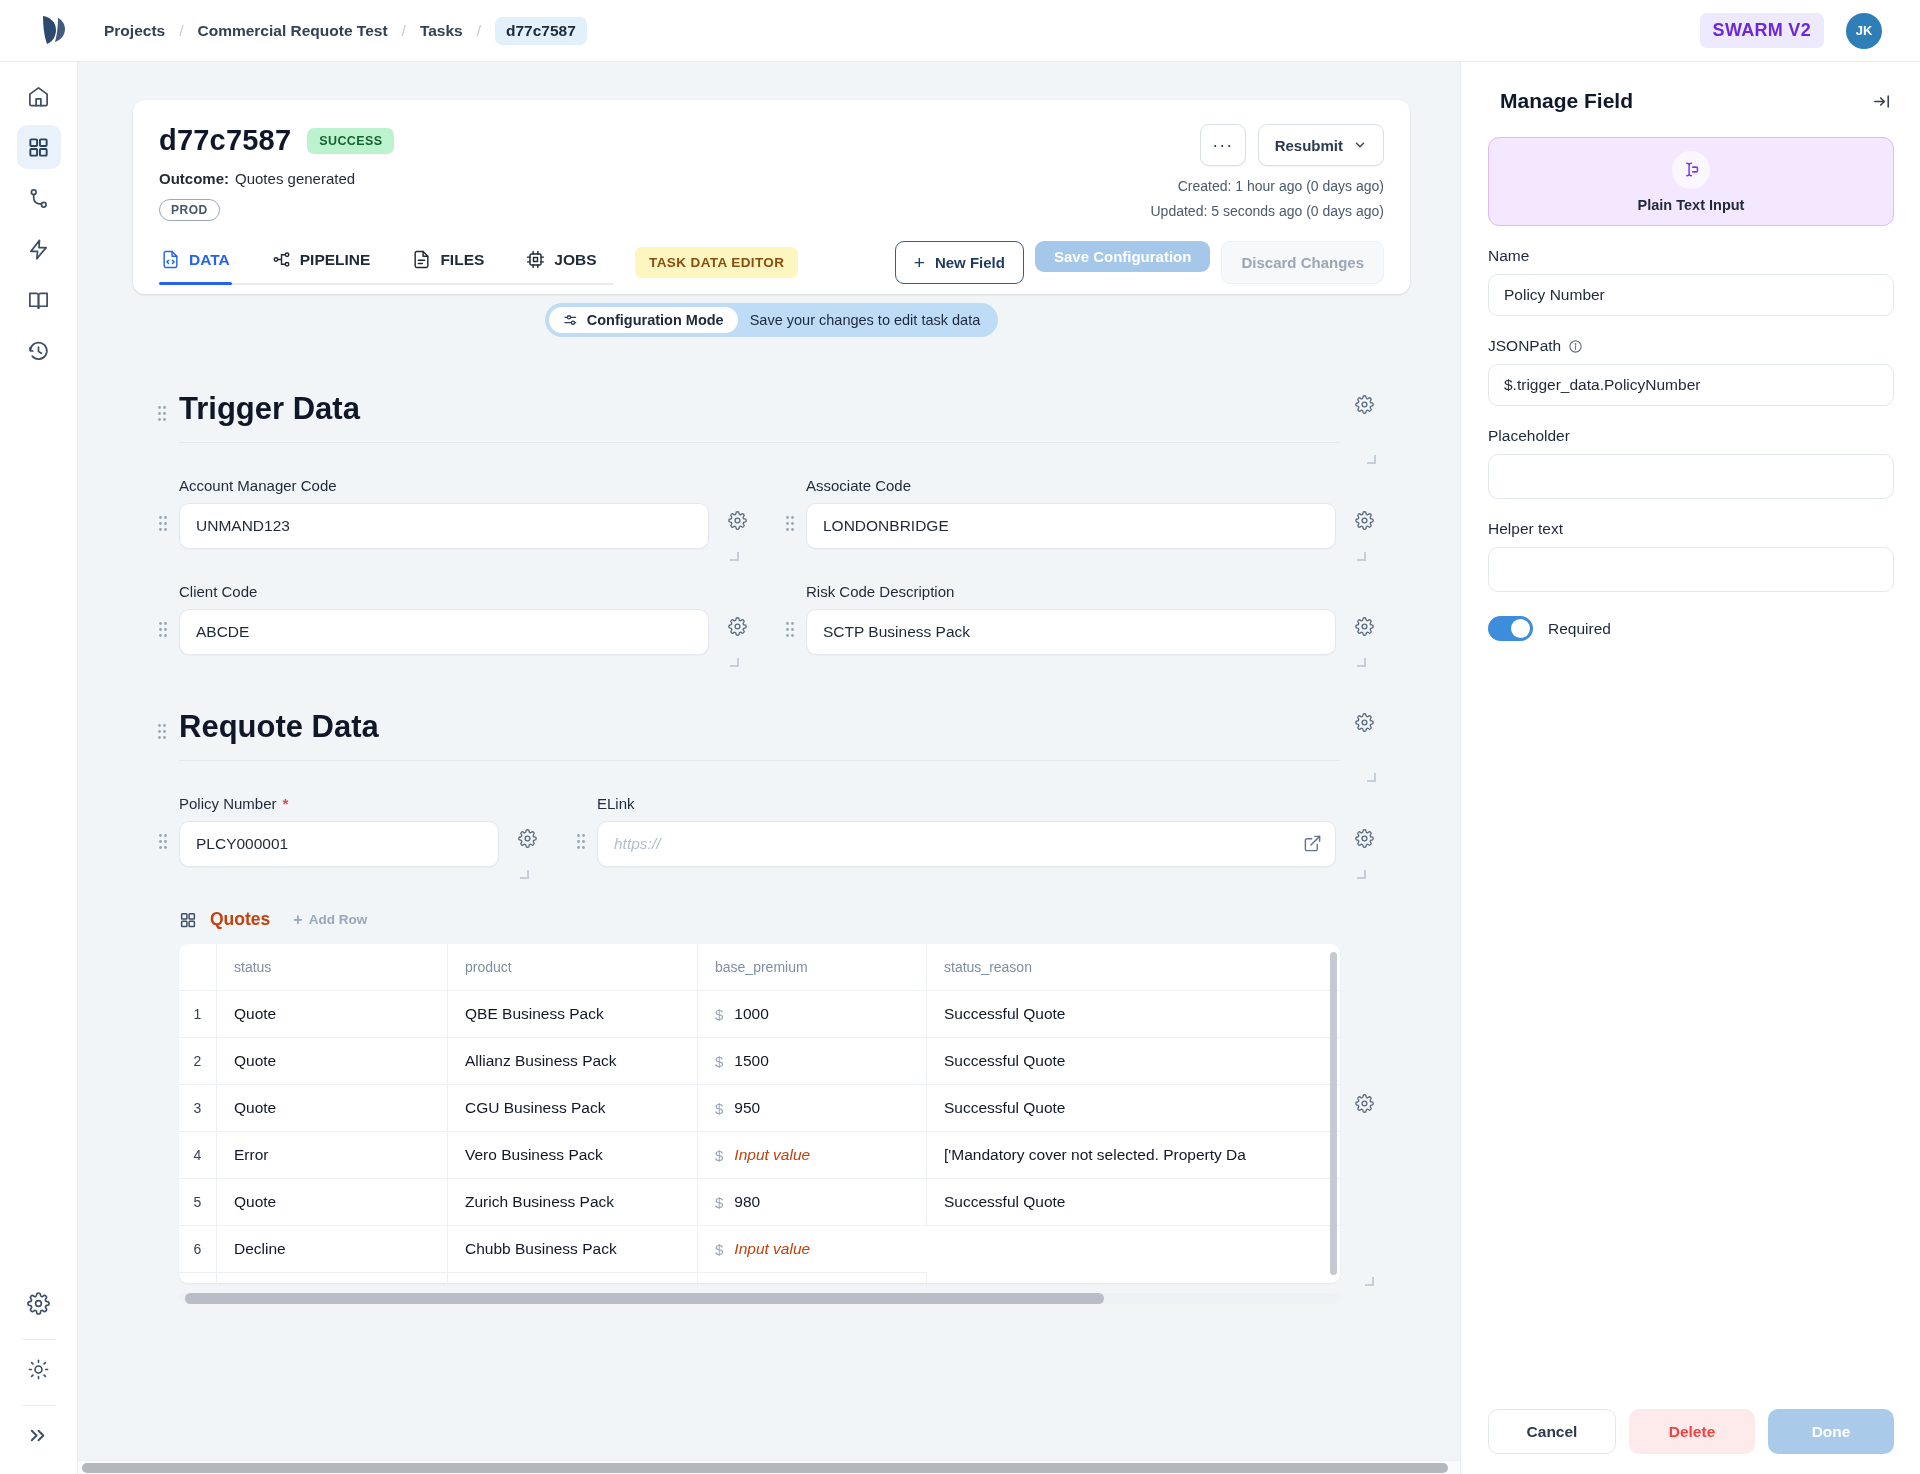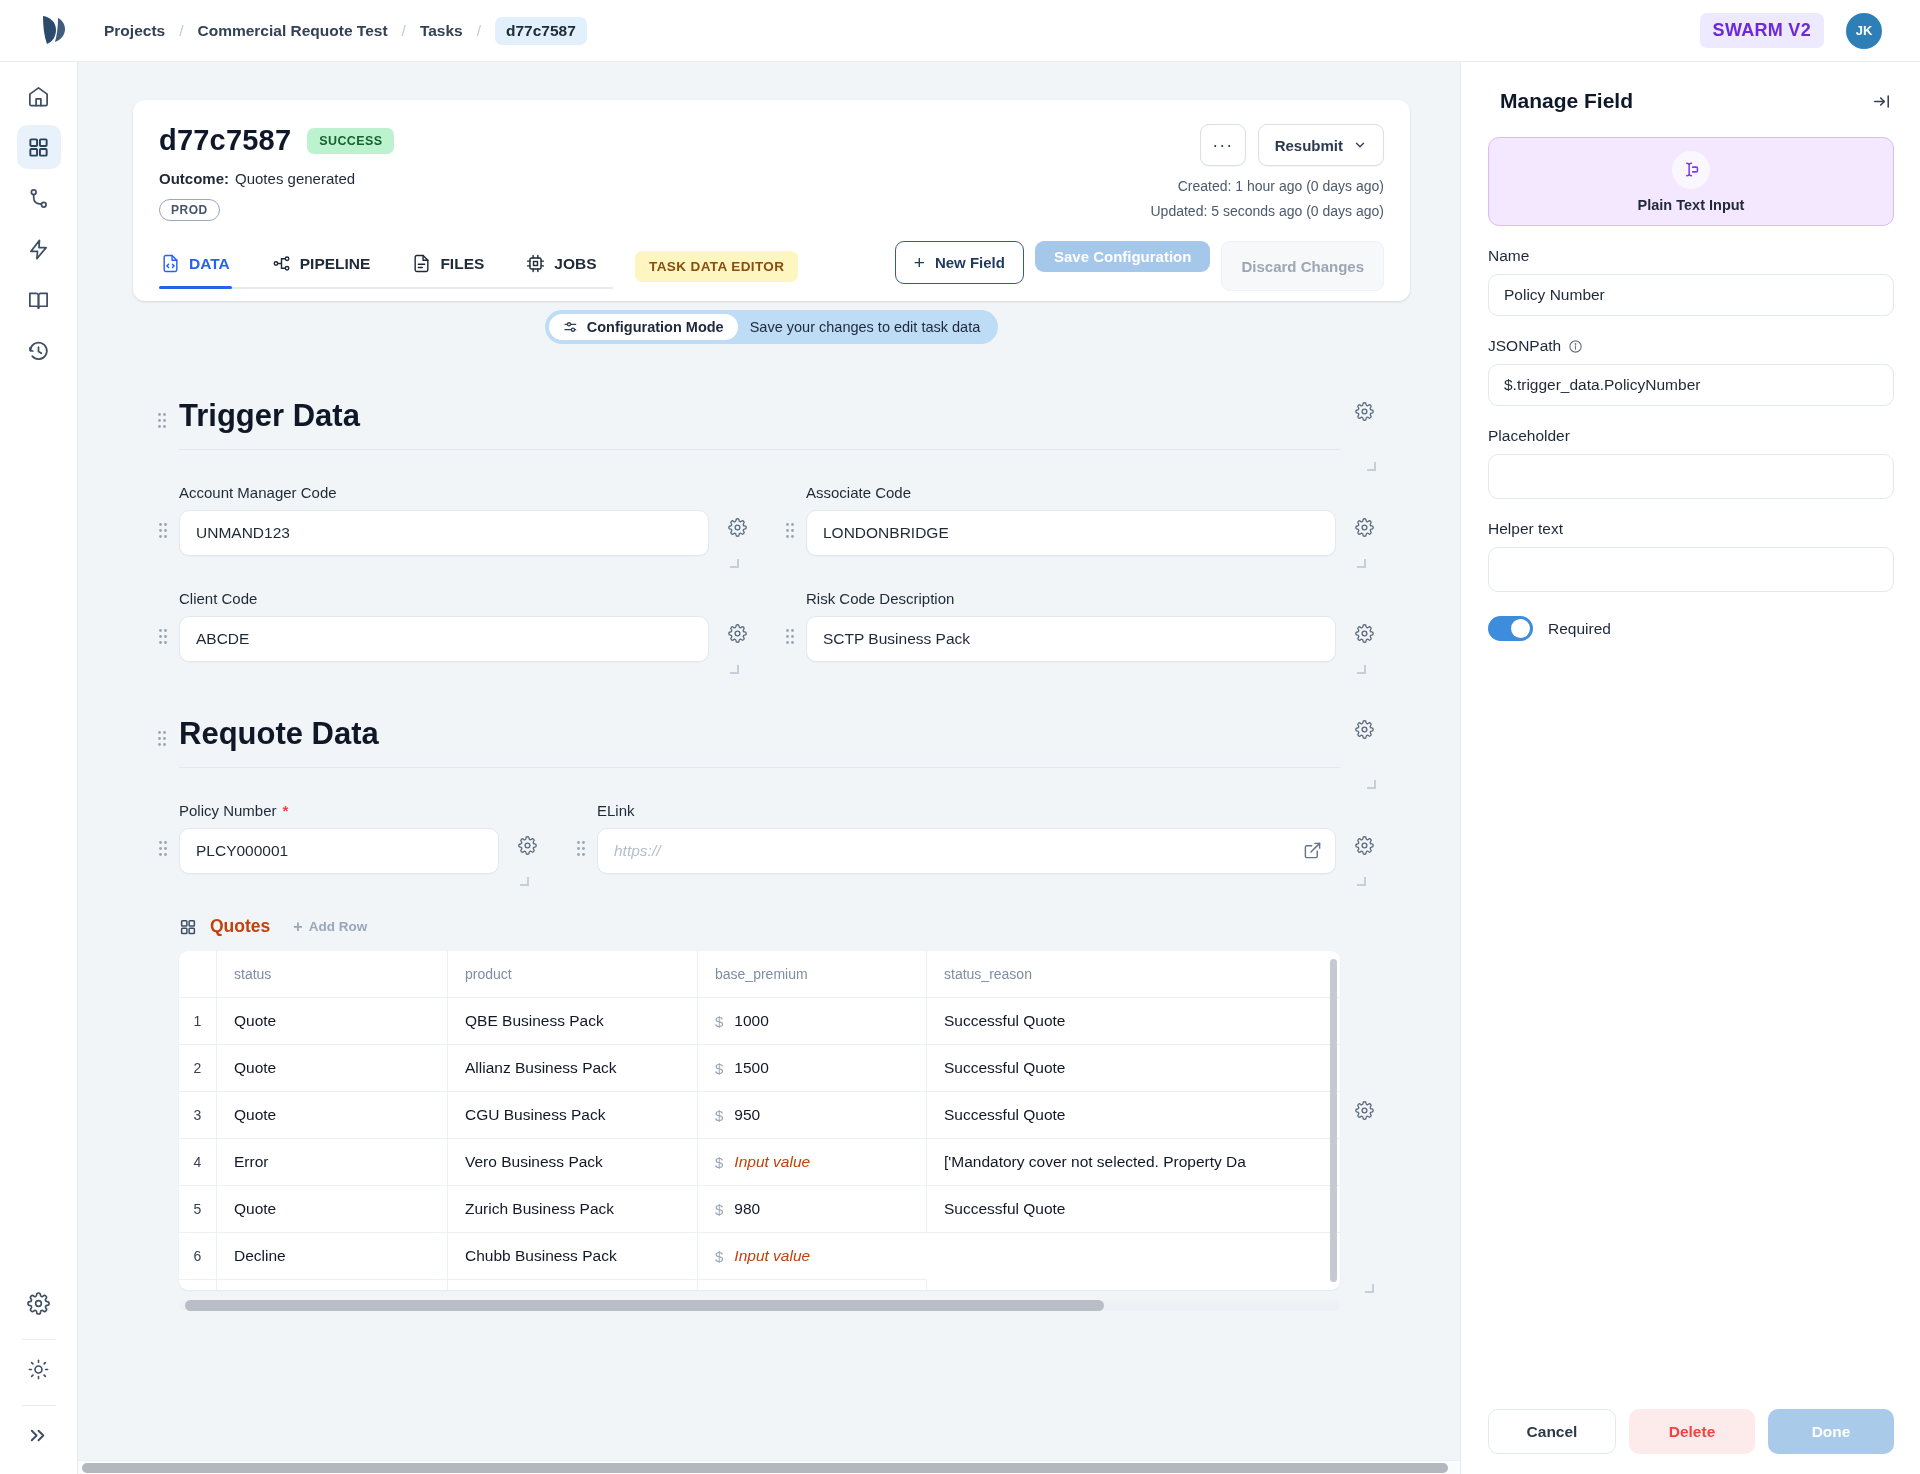--- a/index.html
+++ b/index.html
@@ -51,21 +51,21 @@
   .tabs { display:flex; align-items:flex-start; border-bottom:2px solid #e7ebf0; width:454px; }
   .tab { display:flex; align-items:flex-end; gap:9px; font-size:15.5px; font-weight:600; color:#1f2937; padding:0 2px 14px 2px; margin-right:38px; cursor:pointer; position:relative; }
   .tab svg { width:19px; height:19px; }
   .tab.active { color:#2563eb; }
   .tab.active::after { content:""; position:absolute; left:0; right:0; bottom:-2px; height:3px; background:#2563eb; border-radius:2px; }
   .editor-badge { background:#fdf6c0; color:#8a4d0f; font-size:13.5px; font-weight:700; letter-spacing:.4px; padding:8px 14px; border-radius:7px; margin-left:22px; margin-bottom:10px; }
   .tabs-actions { margin-left:auto; display:flex; gap:11px; margin-bottom:10px; }
   .btn-newfield { height:43px; background:#fff; border:1.6px solid #3a5a86; border-radius:9px; color:#1e3a5f; font-size:15px; font-weight:700; padding:0 18px; display:flex; align-items:center; gap:10px; }
   .btn-newfield .plus { font-size:19px; font-weight:400; line-height:1; }
   .btn-save { height:31px; background:#a5c8ea; border:none; border-radius:9px; color:#ffffff; font-size:15px; font-weight:700; padding:0 19px; }
-  .btn-discard { height:50px; background:#f6f8fa; border:1px solid #eef1f5; border-radius:9px; color:#9ca6b4; font-size:15px; font-weight:700; padding:0 19px; }
+  .btn-discard { height:43px; background:#f6f8fa; border:1px solid #eef1f5; border-radius:9px; color:#9ca6b4; font-size:15px; font-weight:700; padding:0 19px; }
 
   .banner-row { display:flex; justify-content:center; margin-top:9px; }
   .config-banner { background:#bedcf6; border-radius:999px; display:flex; align-items:center; padding:4px 18px 4px 4px; gap:12px; }
   .config-banner .mode-pill { background:#fff; border-radius:999px; display:flex; align-items:center; gap:8px; padding:5px 14px; font-size:14.5px; font-weight:600; color:#1e293b; }
   .config-banner .mode-pill svg { width:16px; height:16px; color:#334155; }
   .config-banner .msg { font-size:14.5px; color:#1e293b; }
 
   
   .section { margin-left:46px; width:1161px; position:relative; }
   .section-head { position:relative; margin-top:54px; padding-bottom:15px; border-bottom:1px solid #e4e9ef; }

